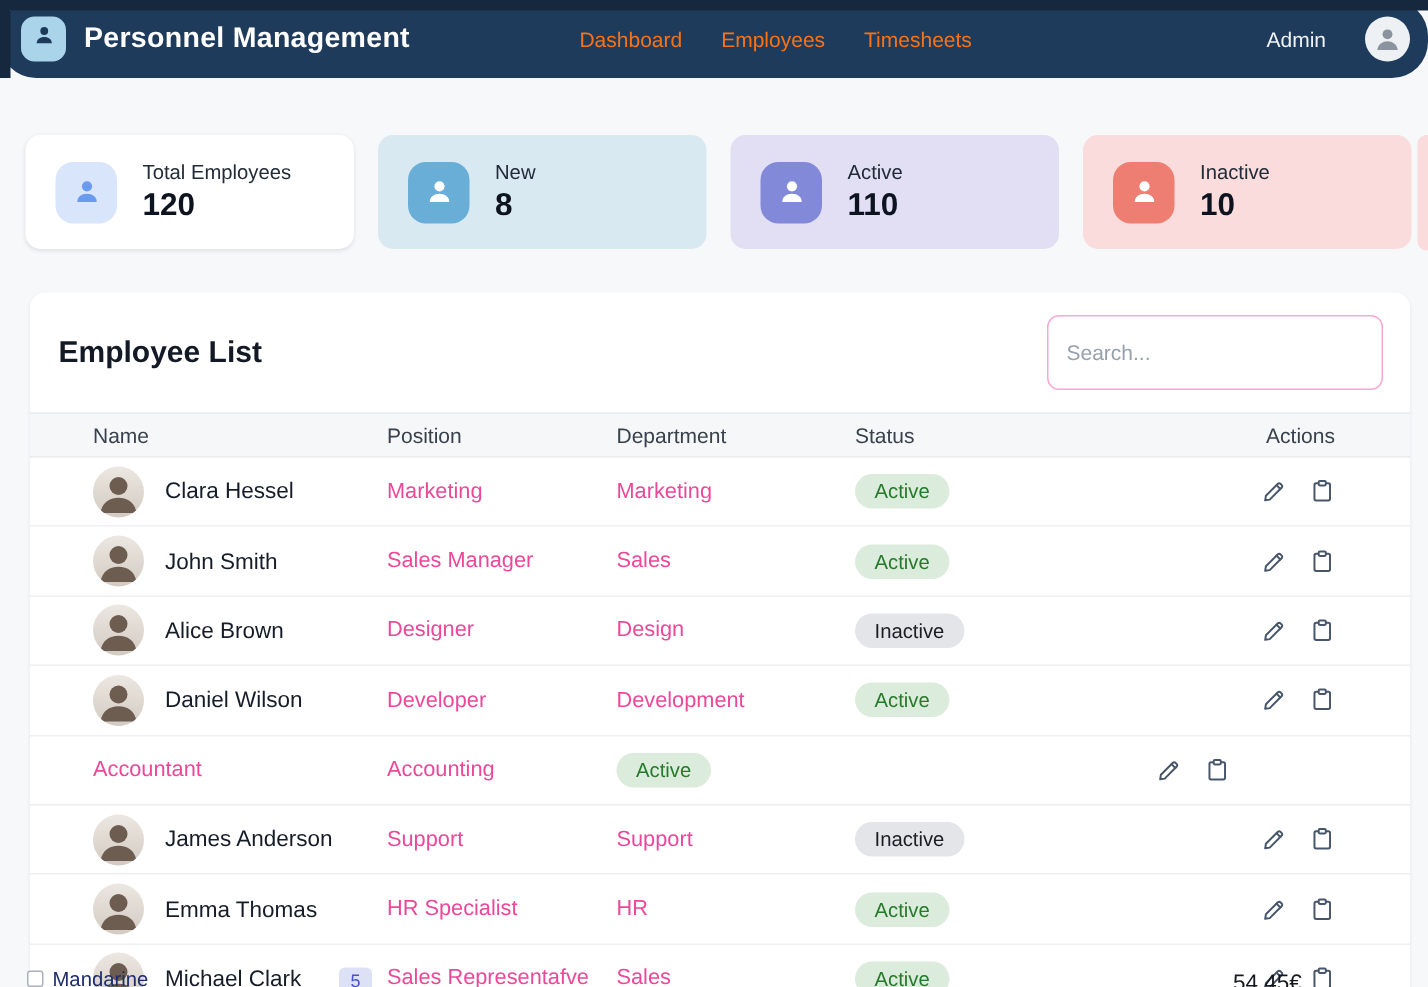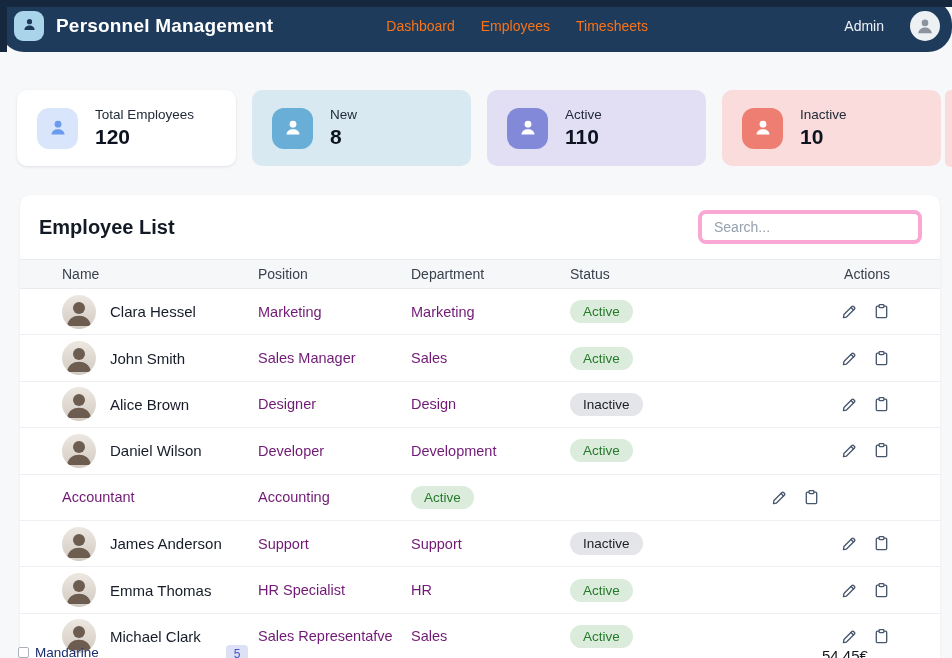--- a/index.html
+++ b/index.html
@@ -40,35 +40,35 @@
   .stat-label { font-size:13.5px; color:#222b38; margin-bottom:3px; }
   .stat-value { font-size:21px; font-weight:700; color:#0d1420; }
   .card-sliver { position:absolute; right:0; top:90px; width:7px; height:77px; background:#f9dcdb;
                  border-radius:6px 0 0 6px; }
 
   
   .list-card { position:relative; margin:29px 12px 0 20px; width:920px; height:463px; background:#ffffff;
                border-radius:10px 10px 0 0; box-shadow:0 1px 3px rgba(16,24,40,.07); overflow:hidden; }
   .list-header { display:flex; justify-content:space-between; align-items:center; padding:15px 18px 15px 19px; }
   .list-title { font-size:20px; font-weight:700; color:#131a26; }
-  .search-input { width:224px; height:34px; border:4px solid #f9a8d4; border-radius:8px; padding:0 12px;
+  .search-input { width:224px; height:50px; border:1px solid #f9a8d4; border-radius:8px; padding:0 12px;
                   font-size:14px; color:#333b47; font-family:"Liberation Sans", sans-serif; outline:none; background:#fff; }
   .search-input::placeholder { color:#97a0ad; }
 
   .tgrid { display:grid; grid-template-columns:196px 153px 159px 1fr 70px; padding:0 50px 0 42px; align-items:center; }
   .thead { height:30px; background:#f6f7f9; border-top:1px solid #e9ebee; border-bottom:1px solid #e9ebee;
            font-size:14px; color:#39414d; font-weight:500; }
   .th-actions { text-align:right; }
   .trow { height:46.4px; border-bottom:1px solid #edeff2; }
   .c-name { display:flex; align-items:center; gap:14px; }
   .avatar { width:34px; height:34px; border-radius:50%; overflow:hidden; flex:0 0 34px;
             background:linear-gradient(180deg,#ece7e1 0%,#d3cbc2 100%); }
   .avatar svg { width:34px; height:34px; display:block; }
   .emp-name { font-size:15px; font-weight:500; color:#161c28; }
-  .c-pos, .c-dept { font-size:14.5px; color:#701a75; }
+  .c-pos, .c-dept { font-size:14.5px; color:#ec4899; }
   .badge { display:inline-block; padding:4px 13px; border-radius:14px; font-size:13.5px; }
   .badge-active   { background:#dcecdc; color:#267a2b; }
   .badge-inactive { background:#e4e5e9; color:#191d24; }
   .c-actions { display:flex; justify-content:flex-end; gap:15px; }
   .icon-btn { width:17px; height:17px; color:#47566b; cursor:pointer; }
   .icon-btn svg { width:17px; height:17px; display:block; }
 
   
   .artifact { position:absolute; z-index:5; }
   .a-checkbox { left:18px; top:647px; width:11px; height:11px; border:1.5px solid #aab1bc; border-radius:2px; background:#fff; }

